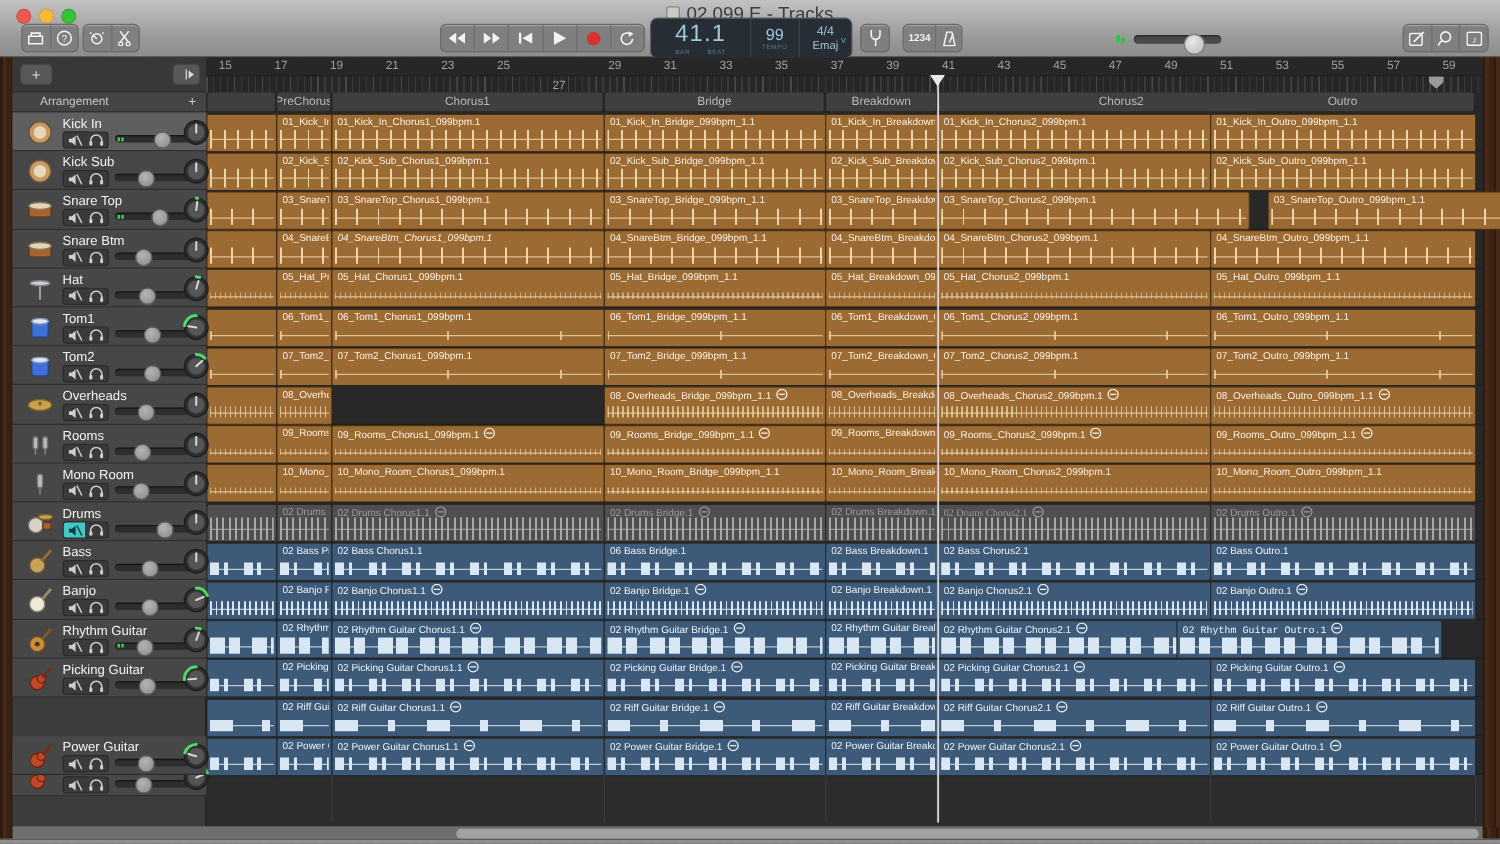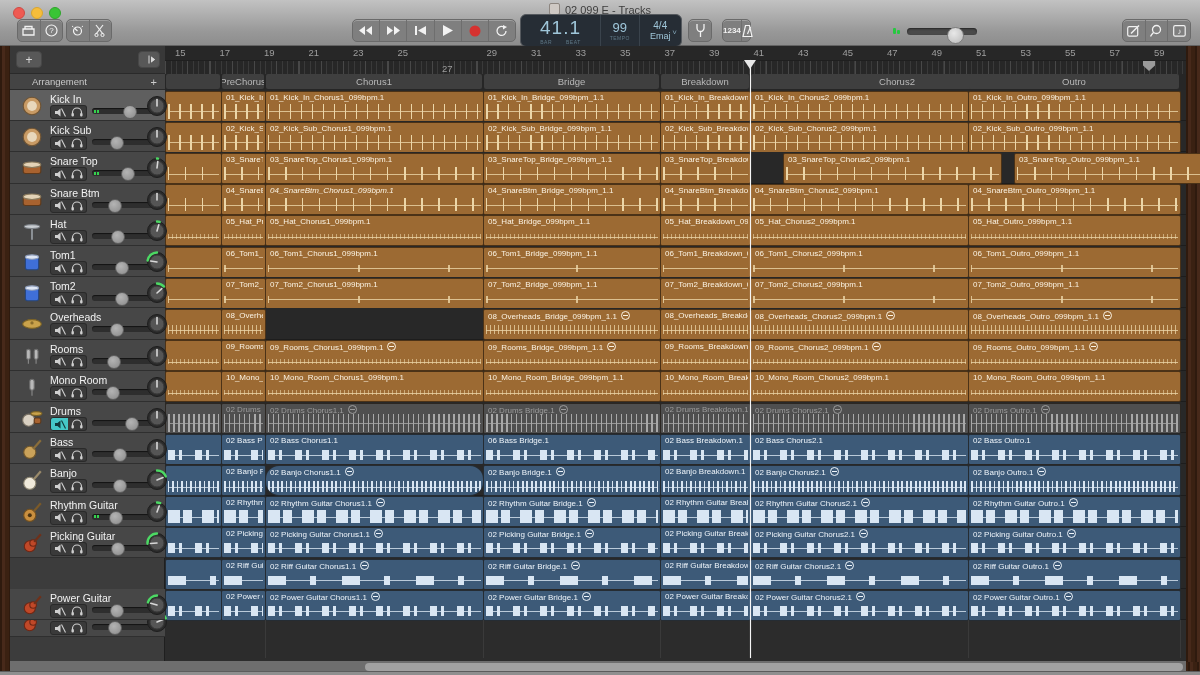--- a/index.html
+++ b/index.html
@@ -6,21 +6,21 @@
   body{width:1200px;height:675px;overflow:hidden;font-family:"Liberation Sans",sans-serif;
        -webkit-font-smoothing:antialiased;}
   #app{position:absolute;top:0;left:0;width:1200px;height:675px;
        background:repeating-linear-gradient(90deg,#2e1a0e 0 2px,#47291a 2px 5px,#3a2112 5px 9px);}
   .abs{position:absolute;box-sizing:border-box;}
 
   
   #toolbar{top:0;left:0;width:1200px;height:46px;
     background:linear-gradient(#c2c2c2,#989898 70%,#8d8d8d);border-bottom:1px solid #636363;}
   .tl{width:12px;height:12px;border-radius:50%;top:7px;}
-  #win-title{top:3px;left:0;width:1200px;text-align:center;font-size:11px;color:#3d3d3d;}
+  #win-title{top:3px;left:0;width:1200px;text-align:center;font-size:15px;color:#3d3d3d;}
   #win-title .doc{display:inline-block;width:9px;height:10px;background:#cfc9c4;border:1px solid #8d8680;
     border-radius:2px;vertical-align:-1px;margin-right:5px;}
   .tbgroup{top:19px;height:23px;background:#7f7f7f;border:1px solid #6a6a6a;border-radius:5px;
     display:flex;box-shadow:inset 0 1px 0 rgba(255,255,255,.25);}
   .tbtn{width:22px;display:flex;align-items:center;justify-content:center;color:#f2f2f2;
     font-size:12px;border-right:1px solid #6e6e6e;cursor:default;}
   .tbtn:last-child{border-right:none;}
   .tbtn svg{display:block;}
   #lcd{top:14px;left:520px;width:162px;height:33px;background:#262d35;border-radius:6px;
     border:1px solid #55595e;display:flex;color:#9fc6d9;}
@@ -207,21 +207,21 @@
       <span id="lcd-chevron">˅</span>
     </div>
 
     <div class="abs tbgroup" style="left:688px;width:24px;">
       <div class="tbtn">
         <svg width="9" height="13" viewBox="0 0 9 13">
             <path d="M1,0 v4 a3.5,3.5 0 0 0 7,0 v-4 M4.5,7.5 v5.5" fill="none" stroke="#f2f2f2" stroke-width="1.3"></path>
           </svg>
       </div>
     </div>
-    <div class="abs tbgroup" style="left:722px;width:29px;text-align:center;">
+    <div class="abs tbgroup" style="left:722px;width:48px;text-align:center;">
       <div class="tbtn" style="width:28px;font-size:8px;font-weight:bold;">1234</div>
       <div class="tbtn">
         <svg width="11" height="12" viewBox="0 0 11 12">
             <path d="M3.5,0.5 h4 L10,11.5 H1 Z" fill="none" stroke="#f2f2f2" stroke-width="1.2"></path>
             <line x1="5.5" y1="9" x2="8.5" y2="2" stroke="#f2f2f2" stroke-width="1.2"></line>
           </svg>
       </div>
     </div>
 
     <div class="abs" id="vol-wrap">
@@ -363,21 +363,21 @@
           <div class="wf wf-tm"></div>
         </div>
         <div class="region brown" style="left: 318px; width: 176px; top: 0.5px; height: 29.2px;">
           <div class="rlabel">03_SnareTop_Bridge_099bpm_1.1</div>
           <div class="wf wf-tm"></div>
         </div>
         <div class="region brown" style="left: 495px; width: 89px; top: 0.5px; height: 29.2px;">
           <div class="rlabel">03_SnareTop_Breakdown_</div>
           <div class="wf wf-tm"></div>
         </div>
-        <div class="region brown" style="left: 618px; width: 217px; top: 0.5px; height: 29.2px;">
+        <div class="region brown" style="left: 585px; width: 217px; top: 0.5px; height: 29.2px; padding-left: 31px;">
           <div class="rlabel">03_SnareTop_Chorus2_099bpm.1</div>
           <div class="wf wf-tm"></div>
         </div>
         <div class="region brown" style="left: 849px; width: 211px; top: 0.5px; height: 29.2px;">
           <div class="rlabel">03_SnareTop_Outro_099bpm_1.1</div>
           <div class="wf wf-tm"></div>
         </div>
       </div>
       <div class="abs lane" style="top: 183.6px; height: 31.2px;">
         <div class="region brown" style="left: 0px; width: 55px; top: 0.5px; height: 29.2px;">
@@ -599,21 +599,21 @@
           <div class="wf wf-hv"></div>
         </div>
         <div class="region mutedg" style="left: 318px; width: 176px; top: 0.5px; height: 29.2px;">
           <div class="rlabel">02 Drums Bridge.1<span class="ticn"></span></div>
           <div class="wf wf-hv"></div>
         </div>
         <div class="region mutedg" style="left: 495px; width: 89px; top: 0.5px; height: 29.2px;">
           <div class="rlabel">02 Drums Breakdown.1</div>
           <div class="wf wf-hv"></div>
         </div>
-        <div class="region mutedg" style="left: 585px; width: 217px; top: 0.5px; height: 29.2px;">
+        <div class="region mutedg" style="left: 585px; width: 217px; top: 0.5px; height: 29.2px; font-family: Liberation Serif, serif;">
           <div class="rlabel">02 Drums Chorus2.1<span class="ticn"></span></div>
           <div class="wf wf-hv"></div>
         </div>
         <div class="region mutedg" style="left: 803px; width: 211px; top: 0.5px; height: 29.2px;">
           <div class="rlabel">02 Drums Outro.1<span class="ticn"></span></div>
           <div class="wf wf-hv"></div>
         </div>
       </div>
       <div class="abs lane" style="top: 433.2px; height: 31.2px;">
         <div class="region blue" style="left: 0px; width: 55px; top: 0.5px; height: 29.2px;">
@@ -647,21 +647,21 @@
       </div>
       <div class="abs lane" style="top: 464.4px; height: 31.2px;">
         <div class="region blue" style="left: 0px; width: 55px; top: 0.5px; height: 29.2px;">
           <div class="rlabel"></div>
           <div class="wf wf-bd"></div>
         </div>
         <div class="region blue" style="left: 56px; width: 43px; top: 0.5px; height: 29.2px;">
           <div class="rlabel">02 Banjo Pr</div>
           <div class="wf wf-bd"></div>
         </div>
-        <div class="region blue" style="left: 100px; width: 217px; top: 0.5px; height: 29.2px; border-radius: 14px;">
+        <div class="region blue" style="left: 100px; width: 217px; top: 0.5px; height: 29.2px;">
           <div class="rlabel">02 Banjo Chorus1.1<span class="ticn"></span></div>
           <div class="wf wf-bd"></div>
         </div>
         <div class="region blue" style="left: 318px; width: 176px; top: 0.5px; height: 29.2px;">
           <div class="rlabel">02 Banjo Bridge.1<span class="ticn"></span></div>
           <div class="wf wf-bd"></div>
         </div>
         <div class="region blue" style="left: 495px; width: 89px; top: 0.5px; height: 29.2px;">
           <div class="rlabel">02 Banjo Breakdown.1</div>
           <div class="wf wf-bd"></div>
@@ -693,21 +693,21 @@
           <div class="wf wf-bt"></div>
         </div>
         <div class="region blue" style="left: 495px; width: 89px; top: 0.5px; height: 29.2px;">
           <div class="rlabel">02 Rhythm Guitar Breakd</div>
           <div class="wf wf-bt"></div>
         </div>
         <div class="region blue" style="left: 585px; width: 217px; top: 0.5px; height: 29.2px;">
           <div class="rlabel">02 Rhythm Guitar Chorus2.1<span class="ticn"></span></div>
           <div class="wf wf-bt"></div>
         </div>
-        <div class="region blue" style="left: 803px; width: 211px; top: 0.5px; height: 29.2px;">
+        <div class="region blue" style="left: 776px; width: 211px; top: 0.5px; height: 29.2px; font-family: Liberation Mono, monospace;">
           <div class="rlabel">02 Rhythm Guitar Outro.1<span class="ticn"></span></div>
           <div class="wf wf-bt"></div>
         </div>
       </div>
       <div class="abs lane" style="top: 526.8px; height: 31.2px;">
         <div class="region blue" style="left: 0px; width: 55px; top: 0.5px; height: 29.2px;">
           <div class="rlabel"></div>
           <div class="wf wf-bm"></div>
         </div>
         <div class="region blue" style="left: 56px; width: 43px; top: 0.5px; height: 29.2px;">

